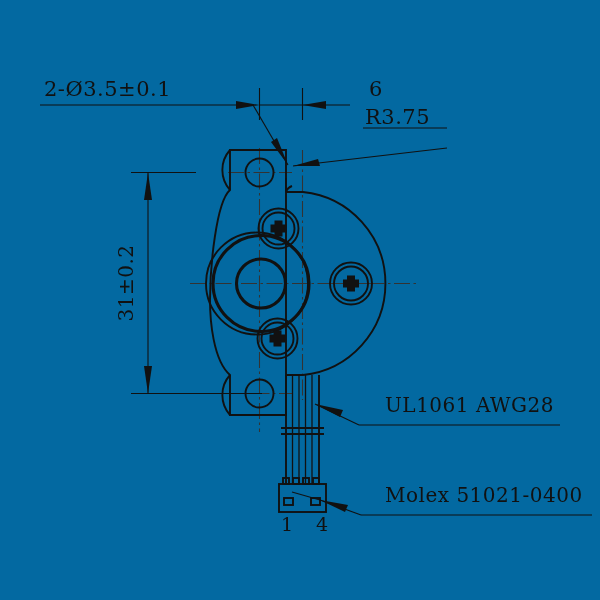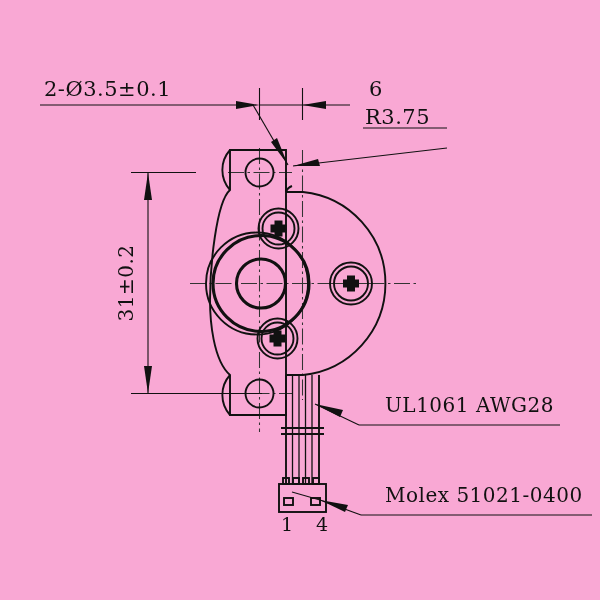--- a/index.html
+++ b/index.html
@@ -10,21 +10,21 @@
   body {
     width: 600px;
     height: 600px;
     overflow: hidden;
     font-family: "DejaVu Serif", serif;
   }
   #drawing-root {
     position: relative;
     width: 600px;
     height: 600px;
-    background: #f9a8d4;
+    background: #0369a1;
   }
   svg#cad {
     display: block;
     width: 600px;
     height: 600px;
   }
   .txt {
     font-family: "DejaVu Serif", serif;
     fill: #111111;
     stroke: none;

